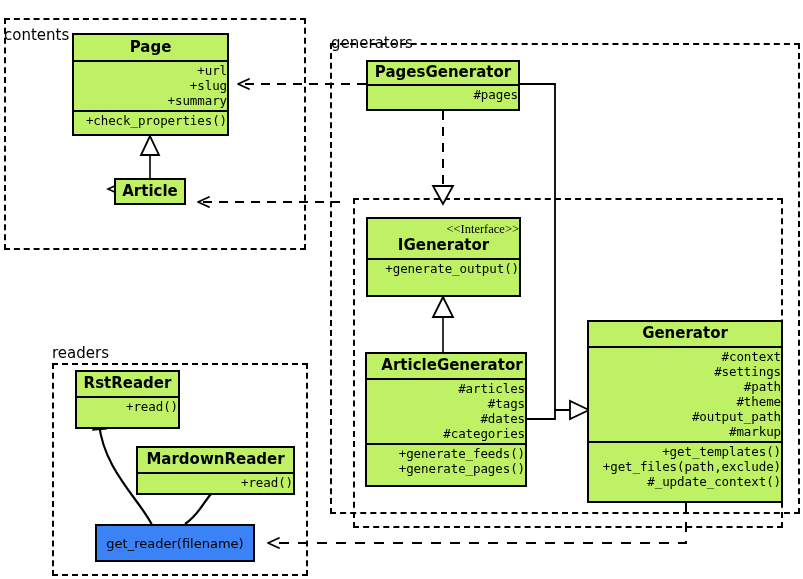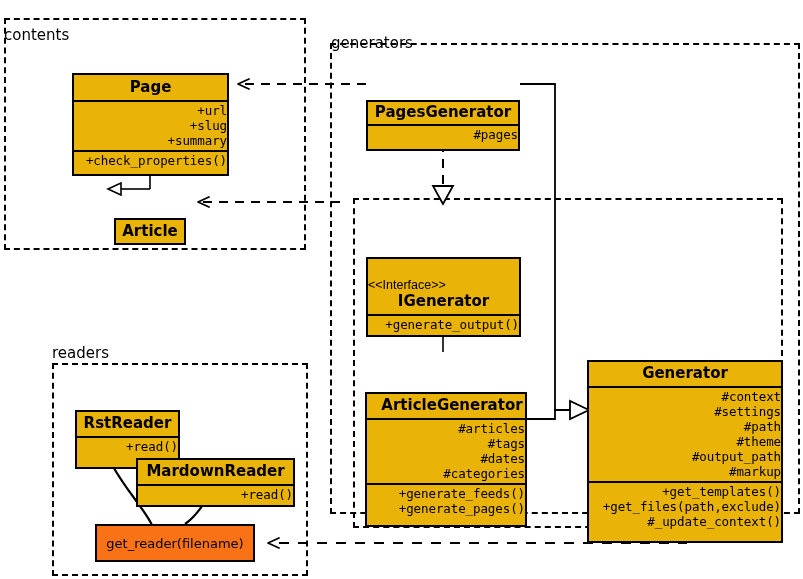--- a/index.html
+++ b/index.html
@@ -45,43 +45,42 @@
     color: #000;
     white-space: nowrap;
     line-height: 16px;
   }
 
   
   .uml {
     position: absolute;
     box-sizing: border-box;
     border: 2px solid #000;
-    background: #eab308;
+    background: #bef264;
     font-family: "DejaVu Sans Mono", monospace;
     font-size: 12.5px;
     color: #000;
     overflow: hidden;
-    margin-top: 40px;
   }
   .uml .title {
     font-family: "DejaVu Sans", sans-serif;
     font-weight: bold;
     font-size: 15px;
     text-align: center;
     padding: 4px 2px 4px 2px;
     line-height: 17px;
     white-space: nowrap;
   }
   .uml .stereo {
-    font-family: Liberation Sans, sans-serif;
+    font-family: Liberation Serif, serif;
     font-weight: normal;
     font-size: 12.5px;
-    text-align: left;
+    text-align: right;
     line-height: 15px;
-    padding-top: 19px;
+    padding-top: 3px;
     white-space: nowrap;
   }
   .uml .sep {
     border-top: 2px solid #000;
     height: 0;
     font-size: 0;
     line-height: 0;
   }
   .uml .comp {
     padding: 1px 0 2px 3px;
@@ -89,21 +88,21 @@
   }
   .uml .row {
     line-height: 15px;
     white-space: nowrap;
     letter-spacing: -0.1px;
   }
   .plainbox {
     position: absolute;
     box-sizing: border-box;
     border: 2px solid #000;
-    background: #f97316;
+    background: #3b82f6;
     font-family: "DejaVu Sans", sans-serif;
     font-size: 13px;
     color: #000;
     display: flex;
     align-items: center;
     justify-content: center;
     white-space: nowrap;
   }
   .titleonly {
     display: flex;
@@ -261,21 +260,21 @@
   </div>
 
   <div class="uml" style="left:75px; top:370px; width:105px; height:59px;">
     <div class="title" style="padding:3px 2px 4px 2px;">RstReader</div>
     <div class="sep"></div>
     <div class="comp">
       <div class="row">+read()</div>
     </div>
   </div>
 
-  <div class="uml" style="left:136px; top:418px; width:159px; height:49px;">
+  <div class="uml" style="left:136px; top:446px; width:159px; height:49px;">
     <div class="title" style="padding:3px 2px 4px 2px;">MardownReader</div>
     <div class="sep"></div>
     <div class="comp">
       <div class="row">+read()</div>
     </div>
   </div>
 
   <div class="plainbox" style="left:95px; top:524px; width:160px; height:38px;">
     <span>get_reader(filename)</span>
   </div>

